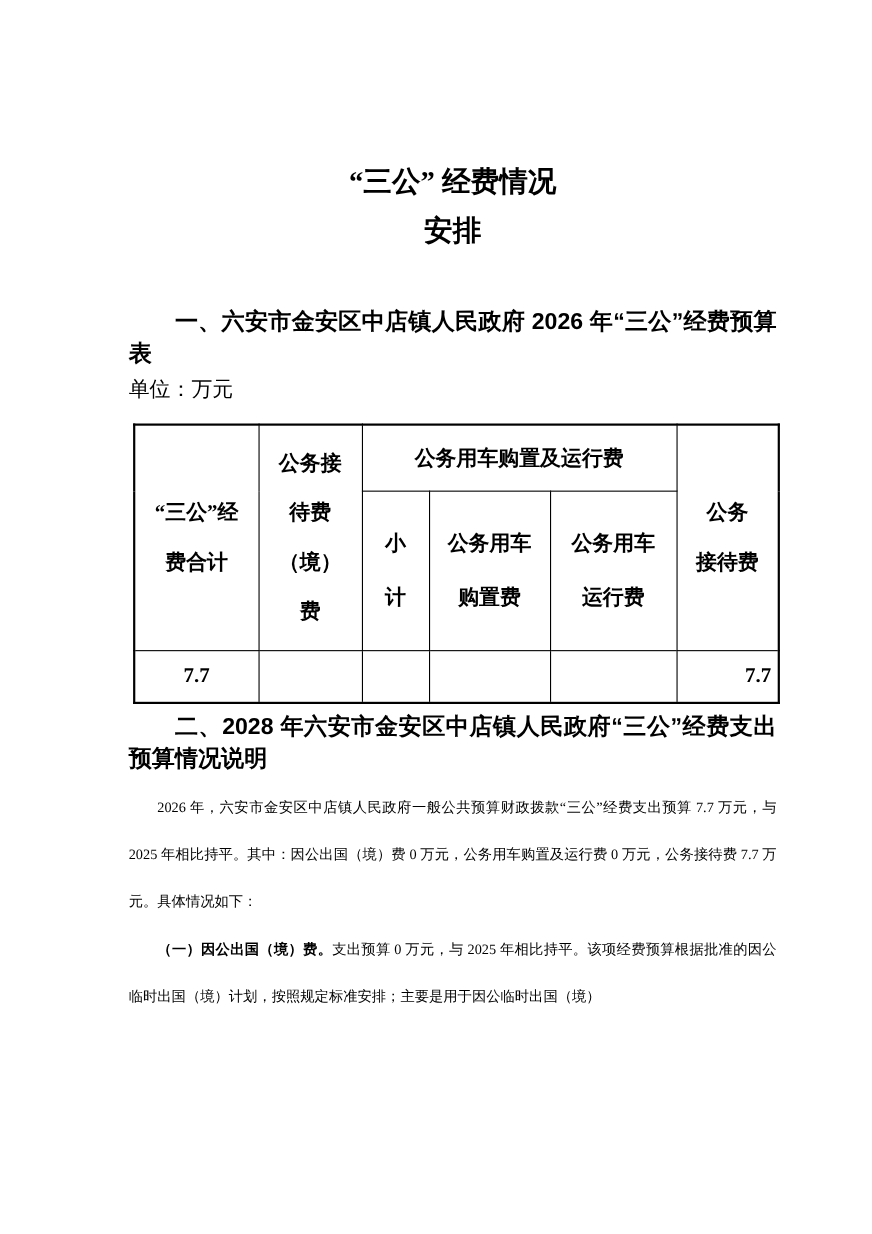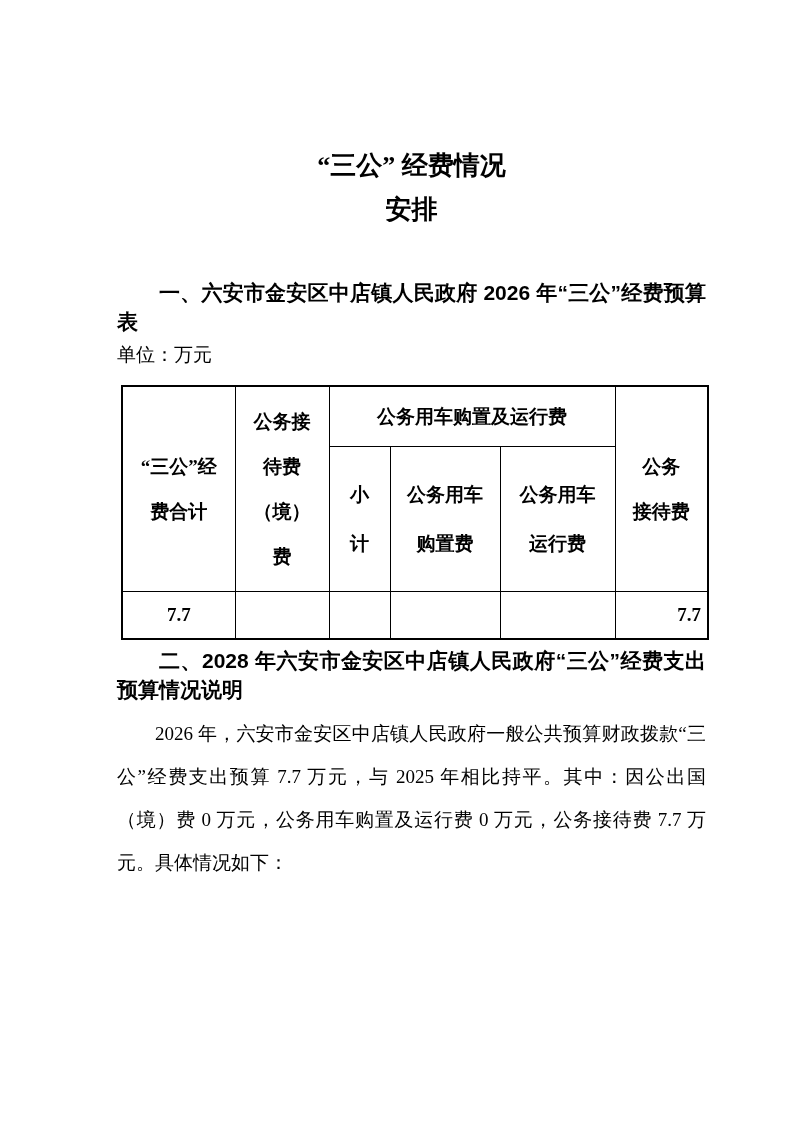--- a/index.html
+++ b/index.html
@@ -71,21 +71,21 @@
   .budget-table th.span-rows { line-height: 45px; margin-top: 28px; }
   .budget-table tr.group-row   { height: 45px; }
   .budget-table tr.sub-row     { height: 82px; }
   .budget-table tr.sub-row th  { line-height: 49px; }
   .budget-table tr.data-row    { height: 47px; }
   .budget-table td.val-center  { text-align: center; }
   .budget-table td.val-right   { text-align: right; padding-right: 6px; }
   
   .body-para {
     margin: 0;
-    font-size: 19px;
+    font-size: 13px;
     line-height: 43px;
     text-align: justify;
     text-indent: 2em;
   }
   #overview-paragraph { margin-top: 8px; }
   .lead-bold {
     font-weight: bold;
     font-family: "Liberation Sans", "DejaVu Sans", sans-serif;
   }
 </style>
@@ -137,14 +137,15 @@
         <td></td>
         <td class="val-right">7.7</td>
       </tr>
     </tbody>
   </table>
 
   <h2 class="section-heading" id="section-two-heading">二、2028 年六安市金安区中店镇人民政府“三公”经费支出预算情况说明</h2>
 
   <p class="body-para" id="overview-paragraph">2026 年，六安市金安区中店镇人民政府一般公共预算财政拨款“三公”经费支出预算 7.7 万元，与 2025 年相比持平。其中：因公出国（境）费 0 万元，公务用车购置及运行费 0 万元，公务接待费 7.7 万元。具体情况如下：</p>
 
+  <p class="body-para" id="item-one-paragraph"><span class="lead-bold">（一）因公出国（境）费。</span><span>支出预算 0 万元，与 2025 年相比持平。该项经费预算根据批准的因公临时出国（境）计划，按照规定标准安排；主要是用于因公临时出国（境）</span></p>
 
 </div>
 
 </body></html>

